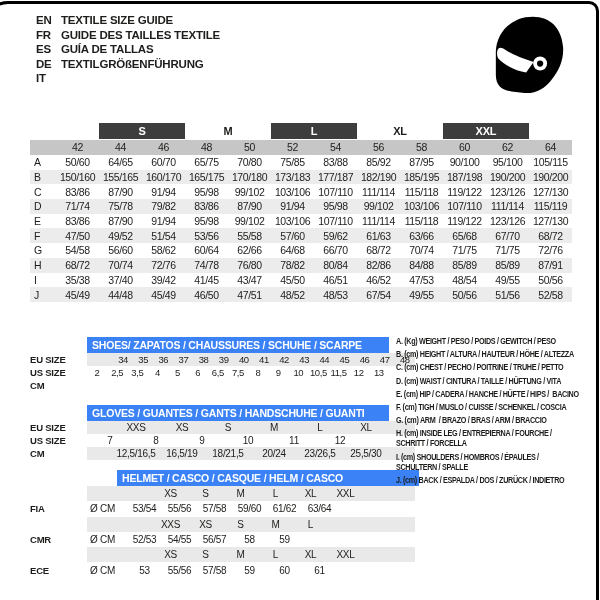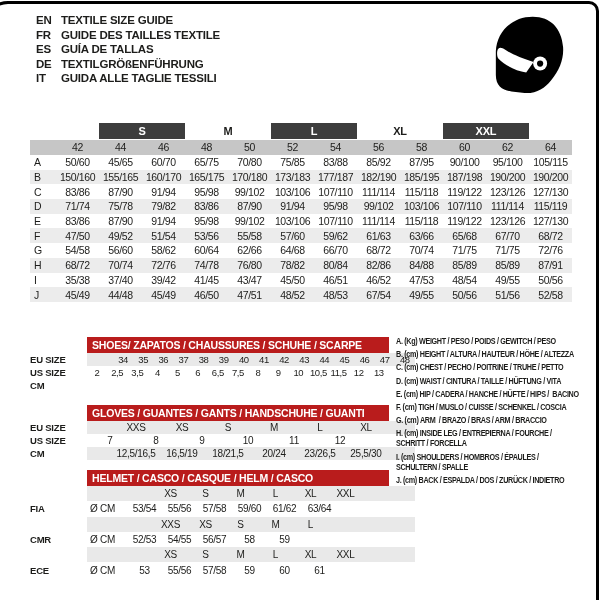--- a/index.html
+++ b/index.html
@@ -26,25 +26,25 @@
   .band-numbers .cell{width:43px;flex:none;text-align:center;font-size:10.5px;line-height:15px;letter-spacing:-0.3px;}
 
   
   .main-rows{position:absolute;left:30px;top:155px;width:542px;}
   .m-row{display:flex;height:14.7px;align-items:center;}
   .m-row.stripe{background:#ececec;}
   .m-letter{width:26px;flex:none;padding-left:4px;box-sizing:border-box;font-size:10.5px;}
   .m-cell{width:43px;flex:none;text-align:center;font-size:10.5px;letter-spacing:-0.4px;}
 
   
-  .sec-bar{position:absolute;left:87px;width:302px;height:16px;background:#b91c1c;color:#fff;
+  .sec-bar{position:absolute;left:87px;width:302px;height:16px;background:#3b82f6;color:#fff;
       font-weight:bold;font-size:10.5px;line-height:16px;padding-left:5px;box-sizing:border-box;letter-spacing:-0.2px;}
   #shoes-bar{top:337px;}
   #gloves-bar{top:405px;}
-  #helmet-bar{top:470px;}
+  #helmet-bar{top:470px;margin-left:30px;}
   .sec-rows{position:absolute;left:30px;width:359px;}
   #shoes-rows{top:353px;}
   #gloves-rows{top:421px;}
   #helmet-rows{top:486px;}
   .s-row{display:flex;align-items:center;}
   #shoes-rows .s-row,#gloves-rows .s-row{height:13px;}
   #helmet-rows .s-row{height:15.3px;}
   .s-label{width:57px;flex:none;font-weight:bold;font-size:9.5px;letter-spacing:-0.2px;}
   .s-table{display:flex;height:100%;align-items:center;width:302px;flex:none;}
   .s-table.shade{background:#e9e9e9;padding-left:26px;}
@@ -76,21 +76,20 @@
       <div class="lang-row">
         <div class="lang-code">ES</div>
         <div class="lang-label">GUÍA DE TALLAS</div>
       </div>
       <div class="lang-row">
         <div class="lang-code">DE</div>
         <div class="lang-label">TEXTILGRÖßENFÜHRUNG</div>
       </div>
       <div class="lang-row">
         <div class="lang-code">IT</div>
-        <div class="lang-label">GUIDA ALLE TAGLIE TESSILI</div>
       </div>
     </div>
 
   <svg class="helmet-icon" viewBox="0 0 100 100" aria-hidden="true">
     <path d="M 57 4 C 31 4 13 23 12 46 L 12 75 C 12 88 20 94 31 95 L 47 97
              C 61 98 72 91 79 82 C 90 69 95 55 94 41 C 92 18 79 4 57 4 Z" fill="#000"></path>
     <path d="M 15 43 C 13 45 13 52 15 55 C 24 64 37 70 49 72 L 58 59
              C 44 55 30 49 23 44 C 20 42 17 41 15 43 Z" fill="#fff"></path>
     <circle cx="66" cy="61" r="8.5" fill="#fff"></circle>
     <circle cx="66" cy="61" r="3.8" fill="#000"></circle>
@@ -116,21 +115,21 @@
       <div class="cell">58</div>
       <div class="cell">60</div>
       <div class="cell">62</div>
       <div class="cell">64</div>
     </div>
 
   <div class="main-rows">
       <div class="m-row">
         <div class="m-letter">A</div>
         <div class="m-cell">50/60</div>
-        <div class="m-cell">45/65</div>
+        <div class="m-cell">64/65</div>
         <div class="m-cell">60/70</div>
         <div class="m-cell">65/75</div>
         <div class="m-cell">70/80</div>
         <div class="m-cell">75/85</div>
         <div class="m-cell">83/88</div>
         <div class="m-cell">85/92</div>
         <div class="m-cell">87/95</div>
         <div class="m-cell">90/100</div>
         <div class="m-cell">95/100</div>
         <div class="m-cell">105/115</div>

